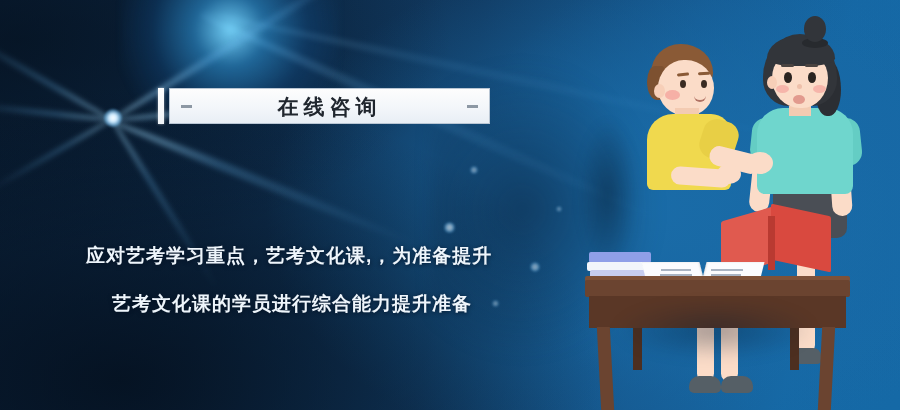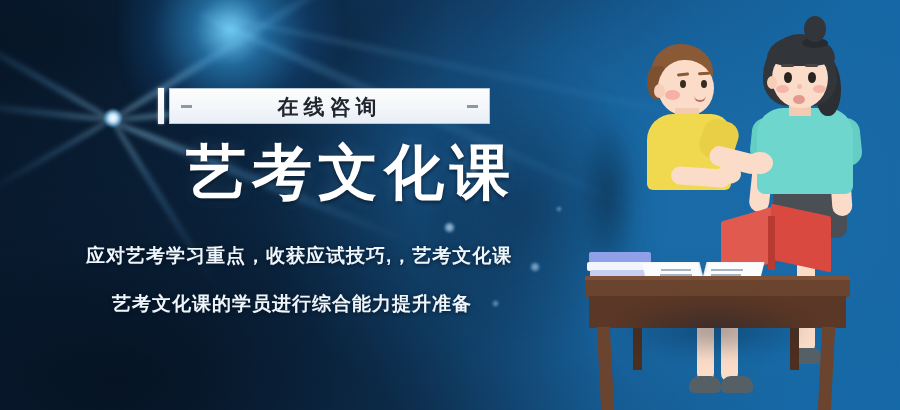--- a/index.html
+++ b/index.html
@@ -229,23 +229,22 @@
 
     <div class="badge">
       <div class="badge-bar"></div>
       <div class="badge-box">
         <span class="dash"></span>
         <span class="badge-text">在线咨询</span>
         <span class="dash"></span>
       </div>
     </div>
 
-    <div class="title">艺考文化课</div>
-
-    <div class="sub sub1">应对艺考学习重点，收获应试技巧,，艺考文化课</div>
+
+    <div class="sub sub1">应对艺考学习重点，艺考文化课,，为准备提升</div>
     <div class="sub sub2">艺考文化课的学员进行综合能力提升准备</div>
   </div>
 
   <div class="illus">
 
     <div class="g-shadow"></div>
 
     <div class="g-leg"></div>
     <div class="g-shoe"></div>
     <div class="g-skirt"></div>

